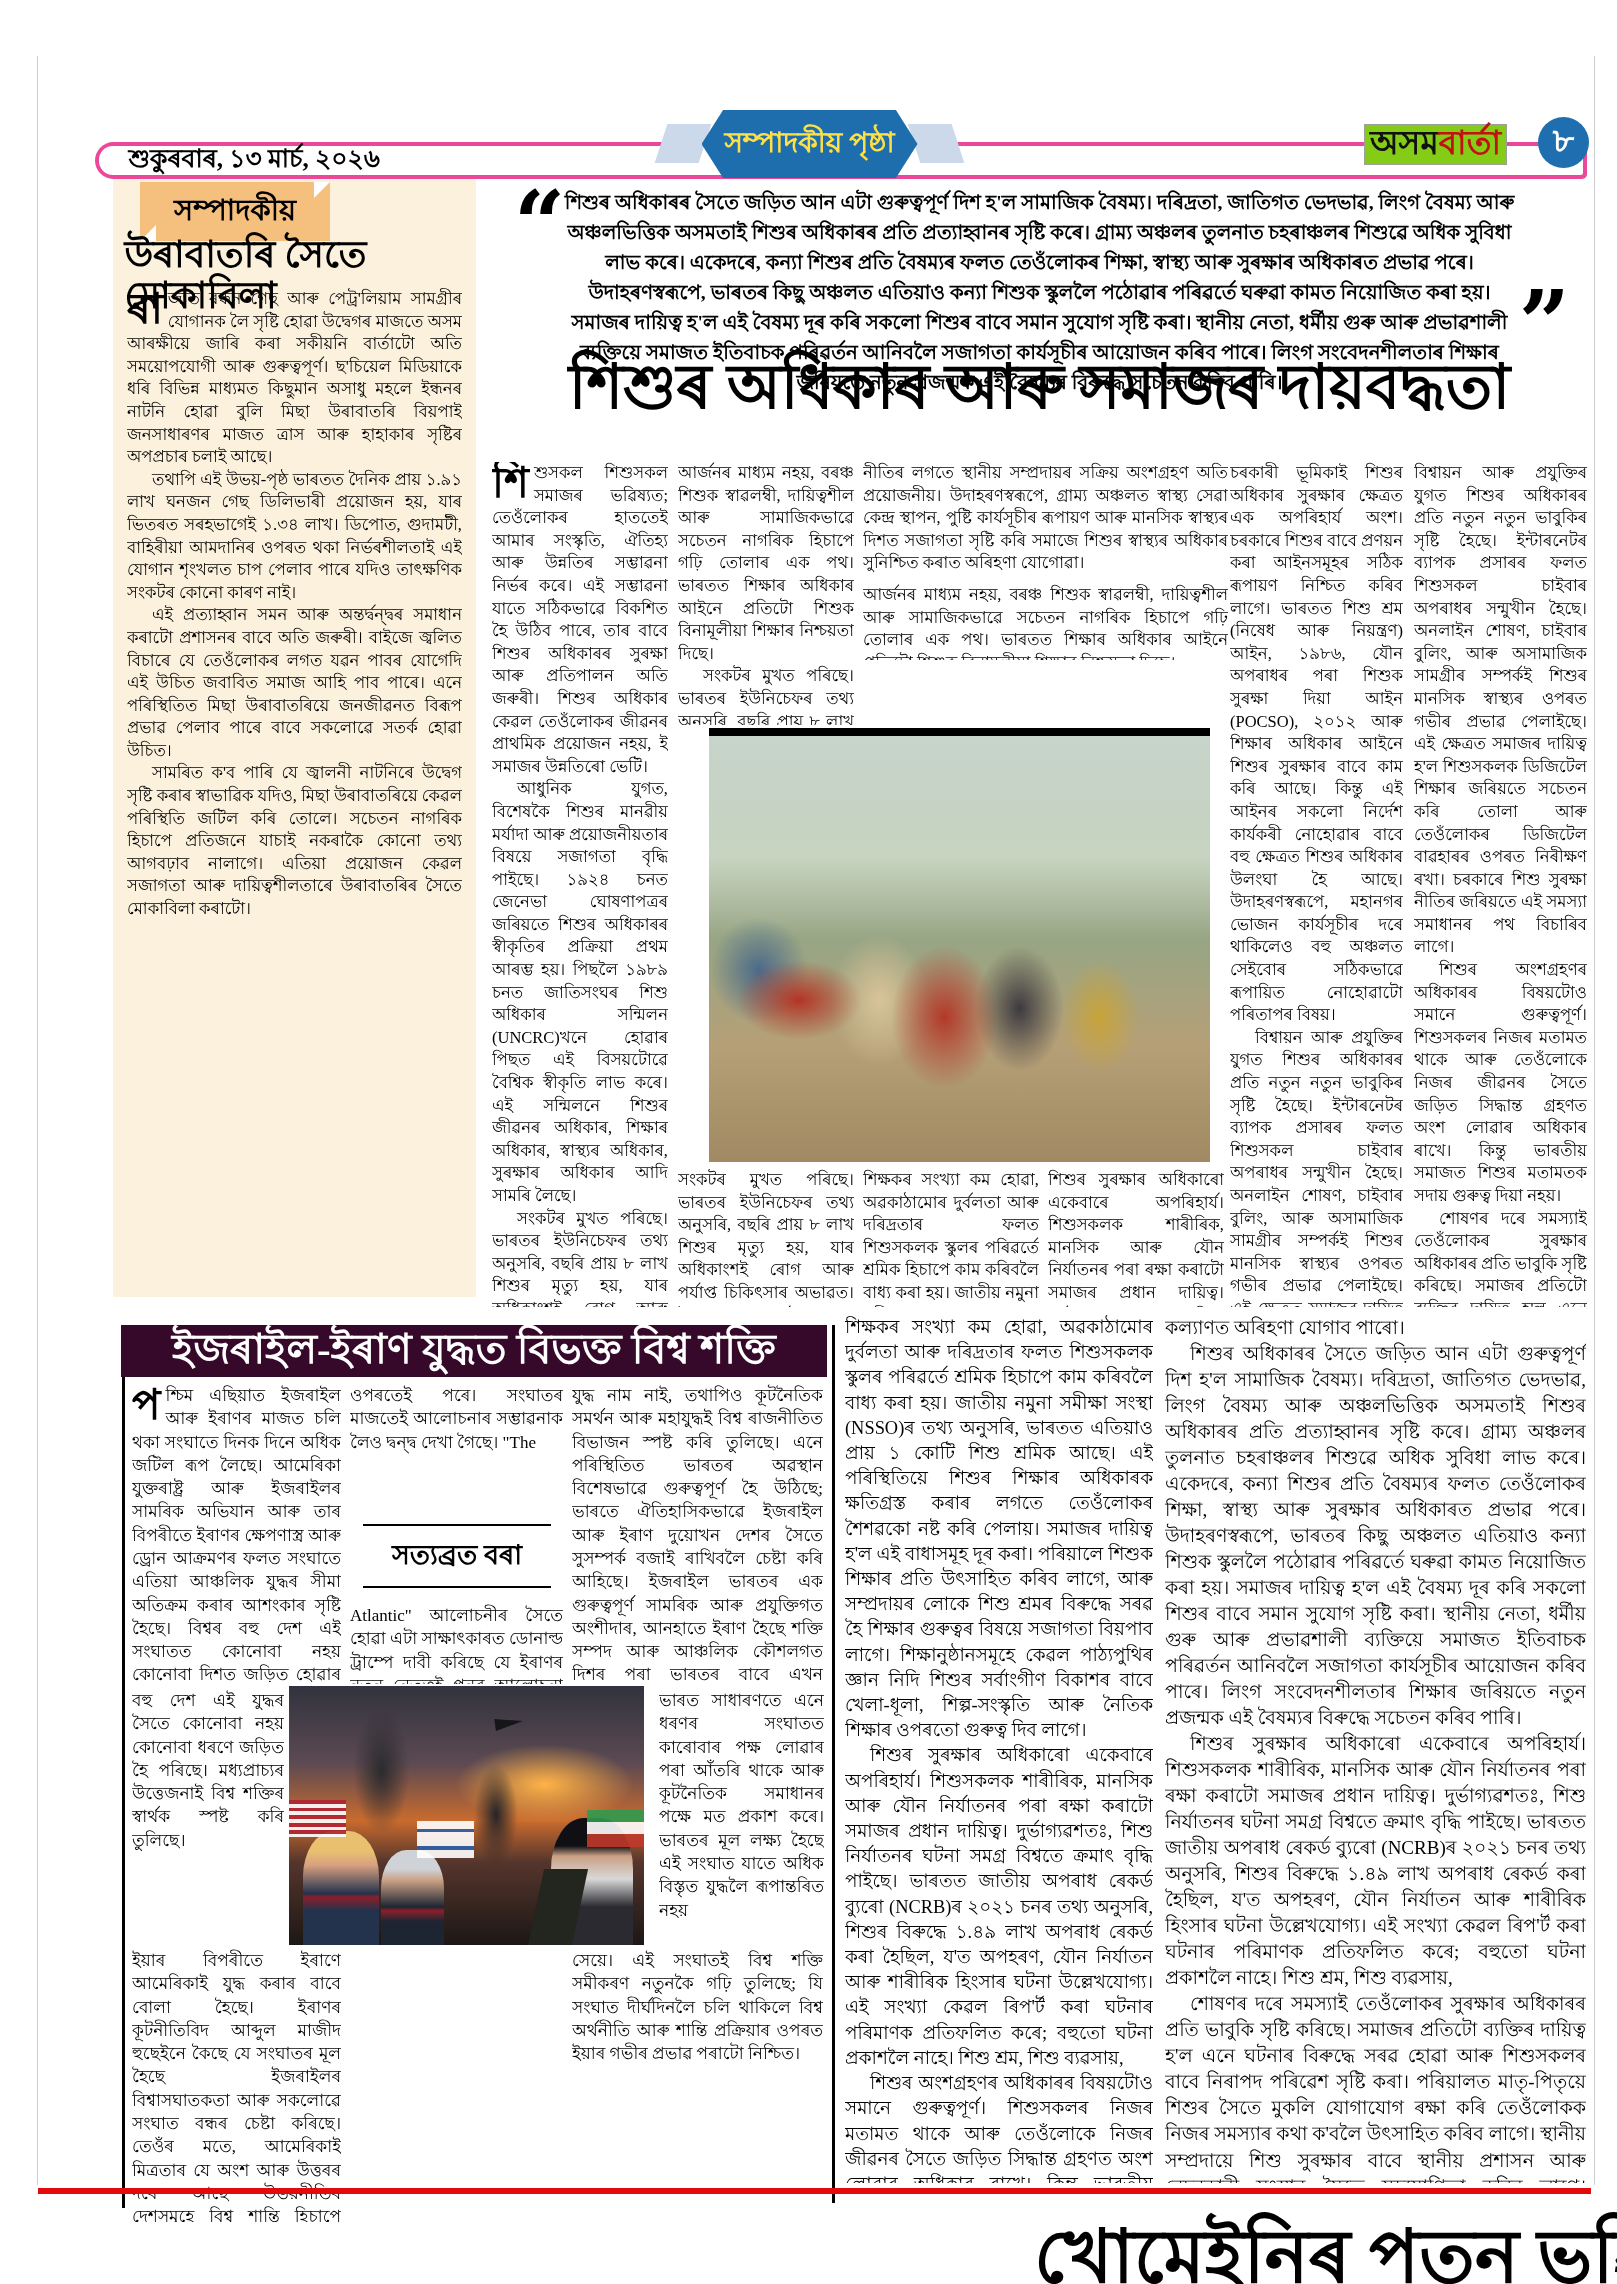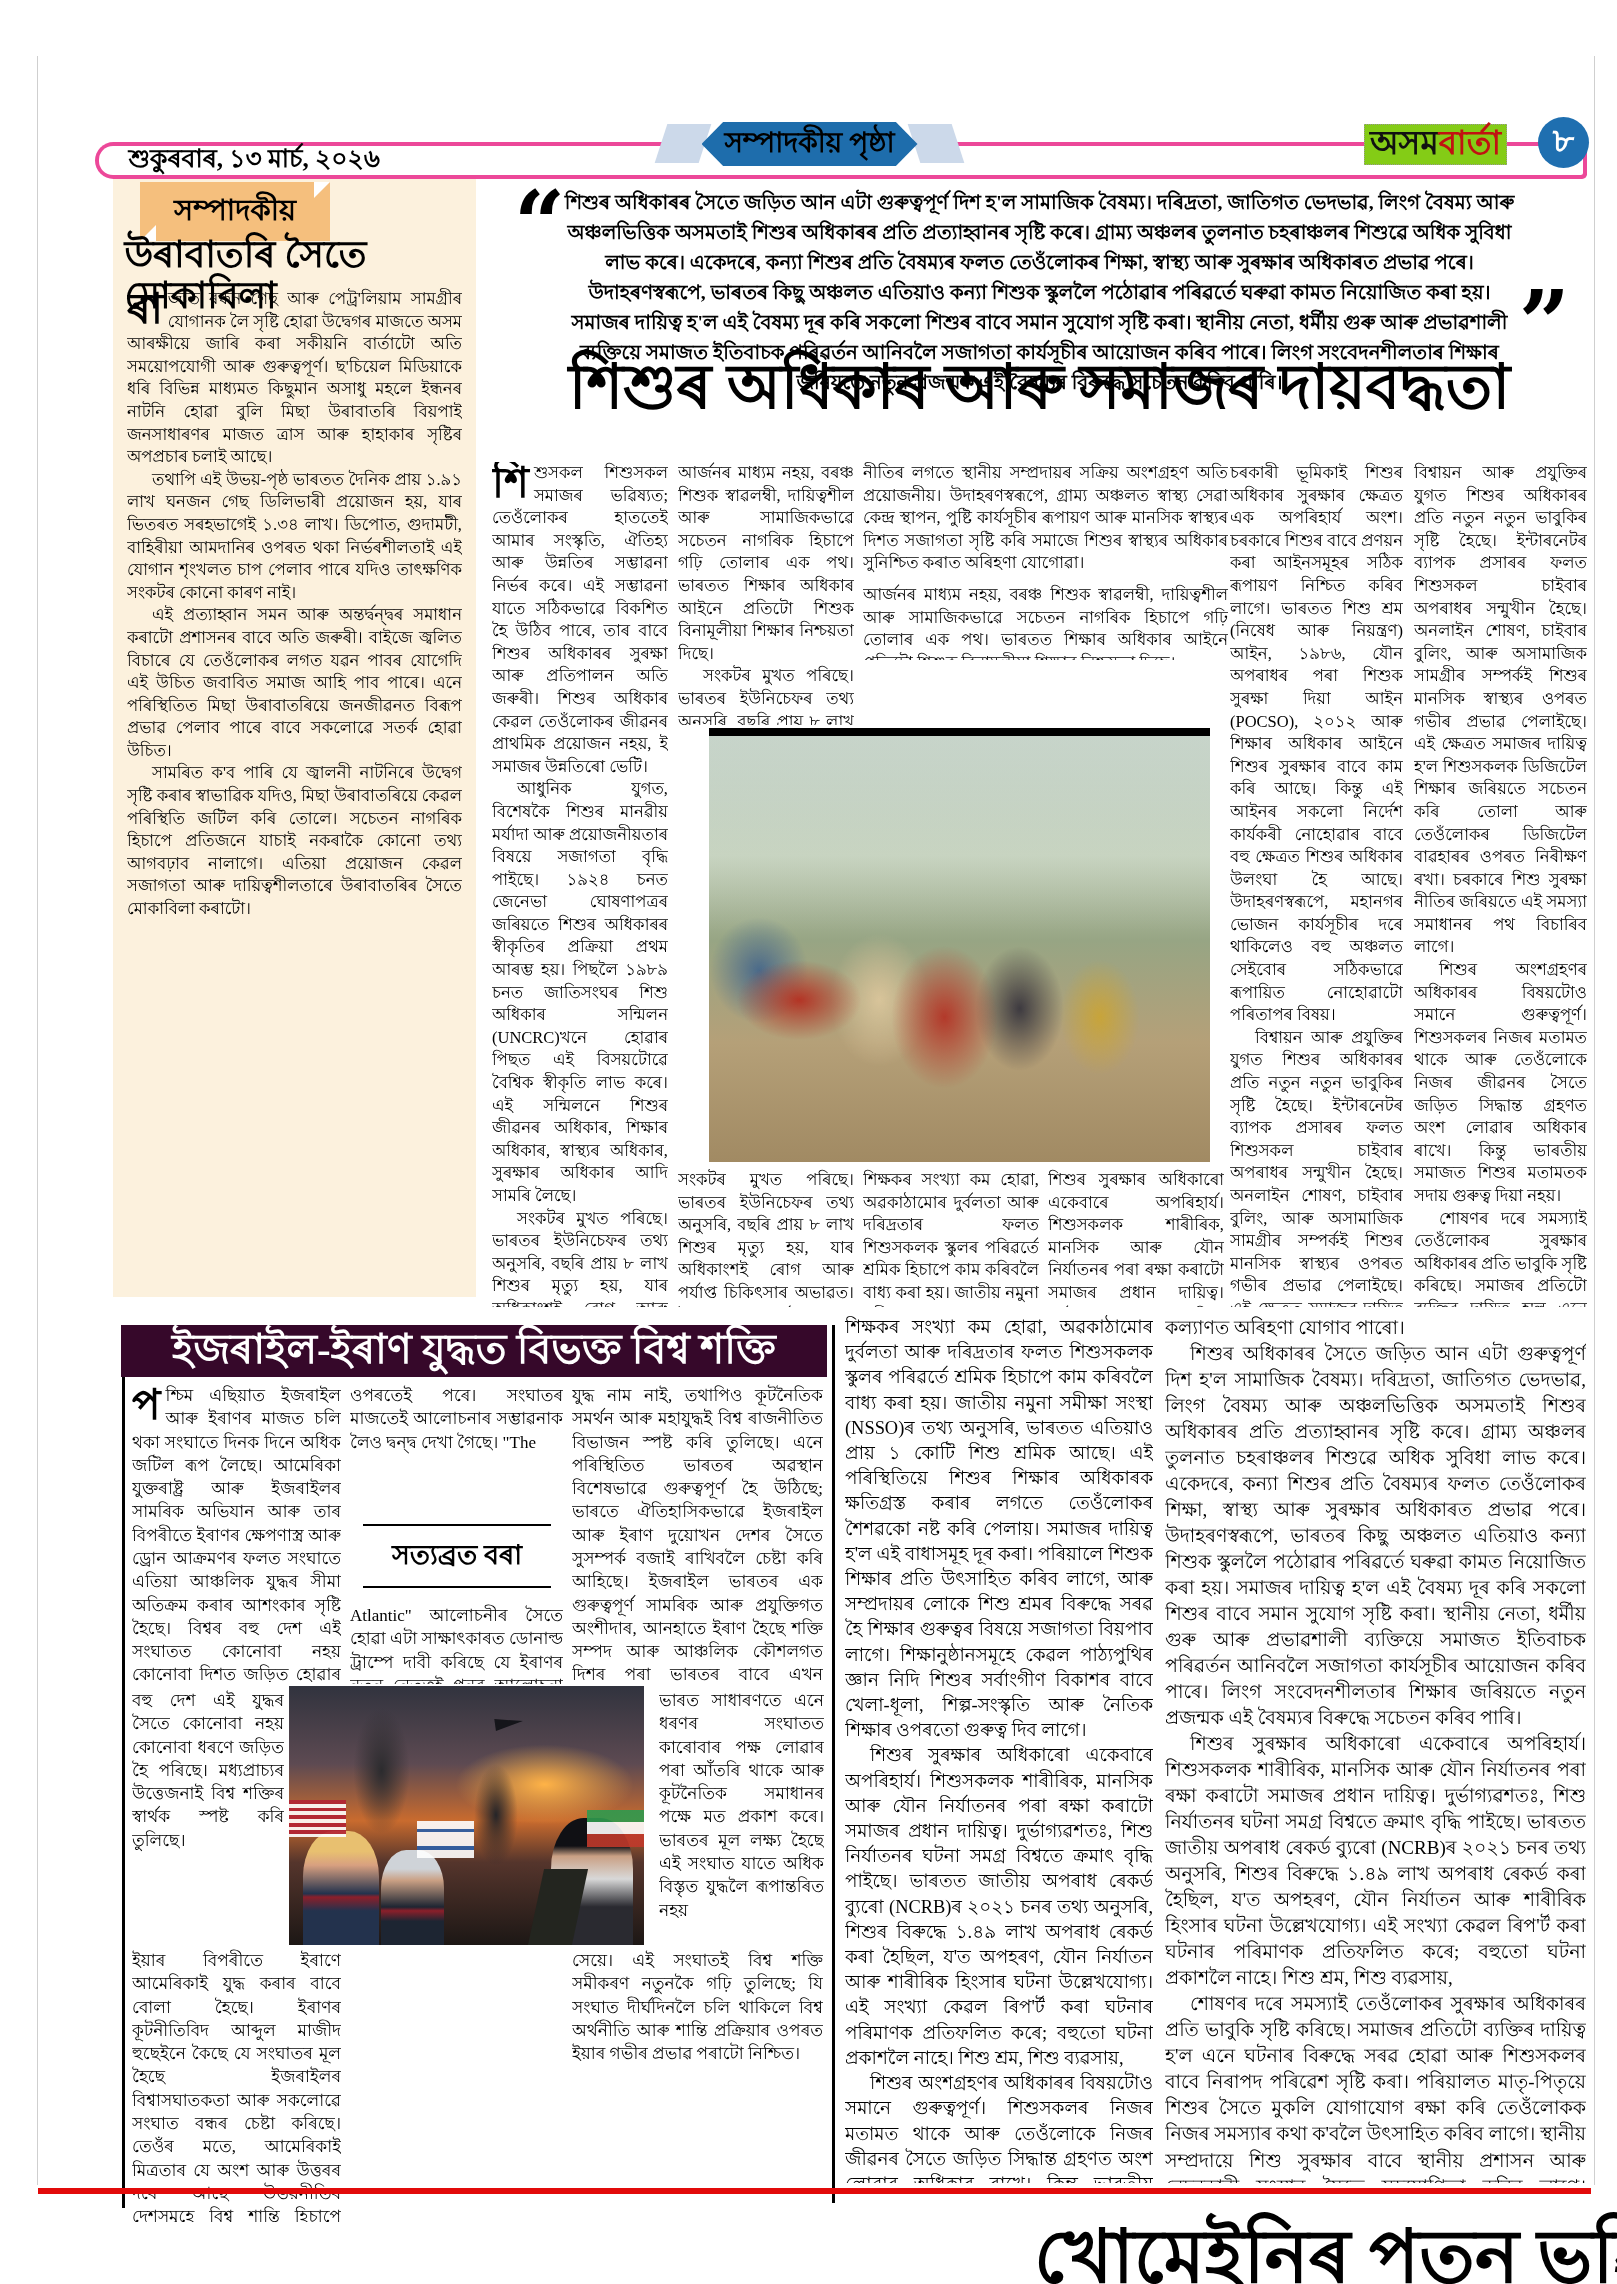--- a/index.html
+++ b/index.html
@@ -12,21 +12,21 @@
   
   .masthead{left:95px;top:142px;width:1492px;height:37px;background:#ec4899;
             border-radius:19px 5px 5px 19px;text-decoration:underline;}
   .masthead-inner{position:absolute;left:4.4px;top:4.4px;right:4.4px;bottom:4.4px;background:#ffffff;
                   border-radius:14px 2.5px 2.5px 14px;display:flex;align-items:center;}
   .date{font-size:25px;font-weight:bold;padding-left:29px;white-space:nowrap;}
   .hexwrap{left:657px;top:118px;width:305px;height:52px;display:flex;align-items:center;justify-content:center;}
   .hexwing{position:absolute;top:6.3px;width:44px;height:39px;background:#ccd9ea;}
   .hexwing.l{left:3.8px;transform:skewX(-18deg);}
   .hexwing.r{right:3.8px;transform:skewX(18deg);}
-  .hexagon{position:relative;width:216px;height:44px;background:#1e6dac;color:#000000;
+  .hexagon{position:relative;width:216px;height:68px;background:#1e6dac;color:#fde047;
            clip-path:polygon(10% 0,90% 0,100% 50%,90% 100%,10% 100%,0 50%);
            display:flex;align-items:center;justify-content:center;font-size:28px;font-weight:bold;}
   .logo{left:1364px;top:124px;height:39px;display:flex;align-items:center;border:1.3px dotted #9a9a9a;
         padding:0 5px;background:#84cc16;}
   .logo .b{font-size:33px;font-weight:bold;color:#111;}
   .logo .r{font-size:33px;font-weight:bold;color:#c11212;}
   .pageno{left:1538px;top:117px;width:51px;height:51px;border-radius:50%;background:#1f6fb0;
           color:#fff;display:flex;align-items:center;justify-content:center;font-size:33px;font-weight:bold;}
 
   

